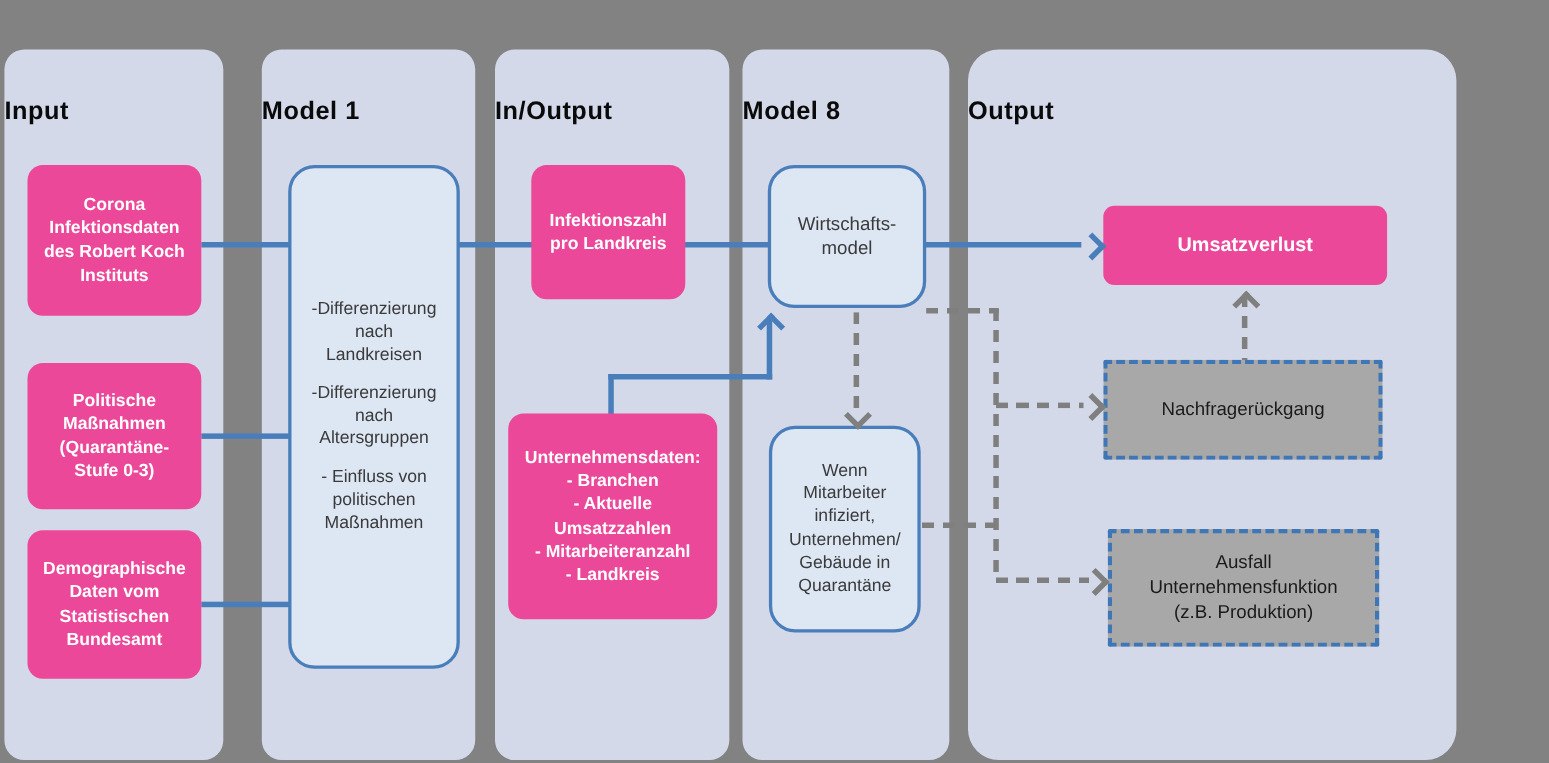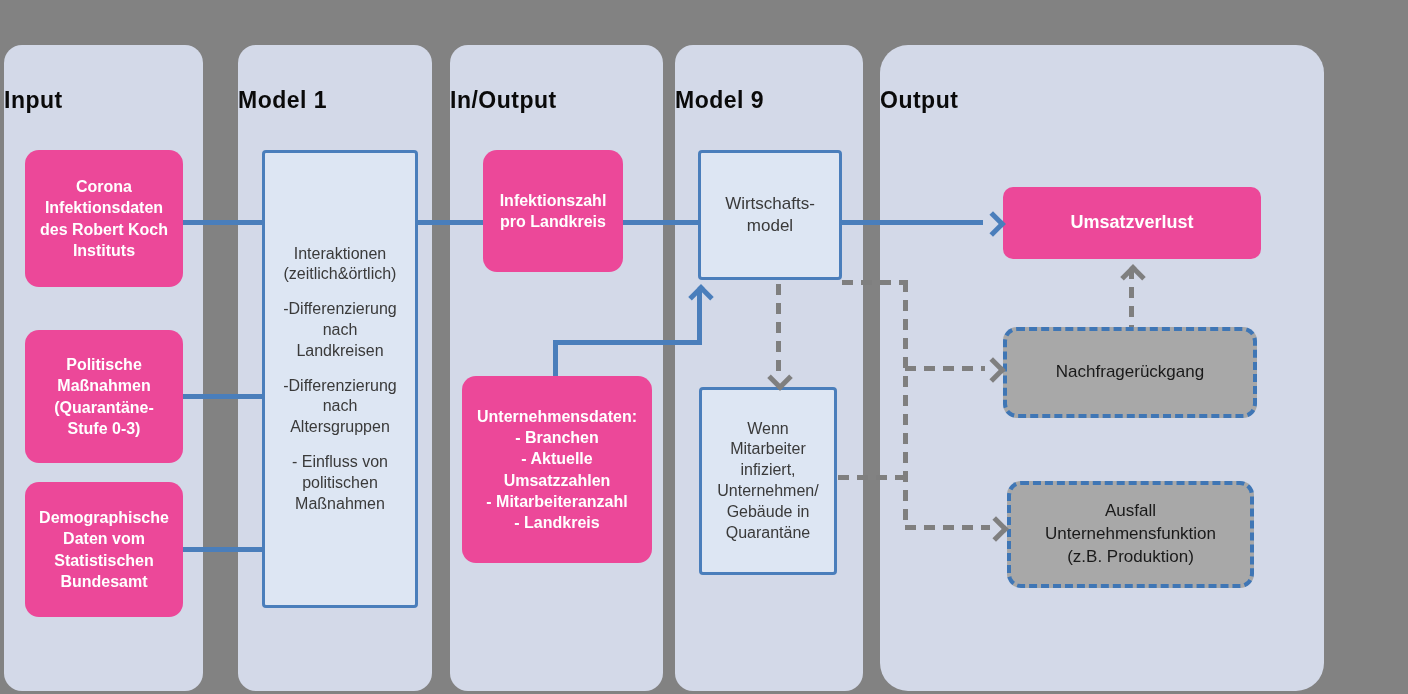--- a/index.html
+++ b/index.html
@@ -18,25 +18,25 @@
   }
   .node{
     position:absolute;display:flex;align-items:center;justify-content:center;
     text-align:center;white-space:pre-line;box-sizing:border-box;z-index:3;
   }
   .dark{
     background:#ec4899;color:#ffffff;border-radius:14px;
     font-weight:bold;font-size:16px;line-height:1.32;
   }
   .light{
-    background:#dde6f3;border:3px solid #4a7ebb;border-radius:4px;
+    background:#dde6f3;border:3px solid #4a7ebb;border-radius:24px;
     color:#3a3a3a;font-size:16px;line-height:1.3;
   }
   .grayb{
-    background:#a8a8a8;border:4px dashed #3f76b5;border-radius:14px;
+    background:#a8a8a8;border:4px dashed #3f76b5;border-radius:2px;
     color:#1a1a1a;font-size:17px;line-height:1.35;
   }
   .solid-h{position:absolute;height:5px;background:#4a7ebb;z-index:2;}
   .solid-v{position:absolute;width:5px;background:#4a7ebb;z-index:2;}
   .dash-h{position:absolute;height:5px;z-index:2;
     background:repeating-linear-gradient(90deg,#7f7f7f 0 11px,transparent 11px 19px);}
   .dash-v{position:absolute;width:5px;z-index:2;
     background:repeating-linear-gradient(180deg,#7f7f7f 0 11px,transparent 11px 19px);}
   .chev{position:absolute;width:13px;height:13px;z-index:5;
     border-top:5px solid #7f7f7f;border-right:5px solid #7f7f7f;}
@@ -53,21 +53,21 @@
 <div class="panel" style="left:4px;top:45px;width:199px;height:646px;">
   <div class="col-title">Input</div>
 </div>
 <div class="panel" style="left:238px;top:45px;width:194px;height:646px;">
   <div class="col-title">Model 1</div>
 </div>
 <div class="panel" style="left:450px;top:45px;width:213px;height:646px;">
   <div class="col-title">In/Output</div>
 </div>
 <div class="panel" style="left:675px;top:45px;width:188px;height:646px;">
-  <div class="col-title">Model 9</div>
+  <div class="col-title">Model 8</div>
 </div>
 <div class="panel big" style="left:880px;top:45px;width:444px;height:646px;">
   <div class="col-title">Output</div>
 </div>
 
 <div class="solid-h" style="left:183px;top:220px;width:800px;"></div>
 <div class="chev blue right" style="left:984px;top:215px;"></div>
 <div class="solid-h" style="left:183px;top:394px;width:120px;"></div>
 <div class="solid-h" style="left:183px;top:547px;width:120px;"></div>
 <div class="solid-v" style="left:553px;top:340px;height:40px;"></div>
@@ -94,22 +94,20 @@
 <div class="node dark" style="left:25px;top:330px;width:158px;height:133px;">Politische
 Maßnahmen
 (Quarantäne-
 Stufe 0-3)</div>
 <div class="node dark" style="left:25px;top:482px;width:158px;height:135px;">Demographische
 Daten vom
 Statistischen
 Bundesamt</div>
 
 <div class="node light model1-text" style="left:262px;top:150px;width:156px;height:458px;padding:10px 6px;">
-  <div class="m1-item">Interaktionen
-(zeitlich&amp;örtlich)</div>
   <div class="m1-item">-Differenzierung
 nach
 Landkreisen</div>
   <div class="m1-item">-Differenzierung
 nach
 Altersgruppen</div>
   <div class="m1-item">-  Einfluss von
 politischen
 Maßnahmen</div>
 </div>

